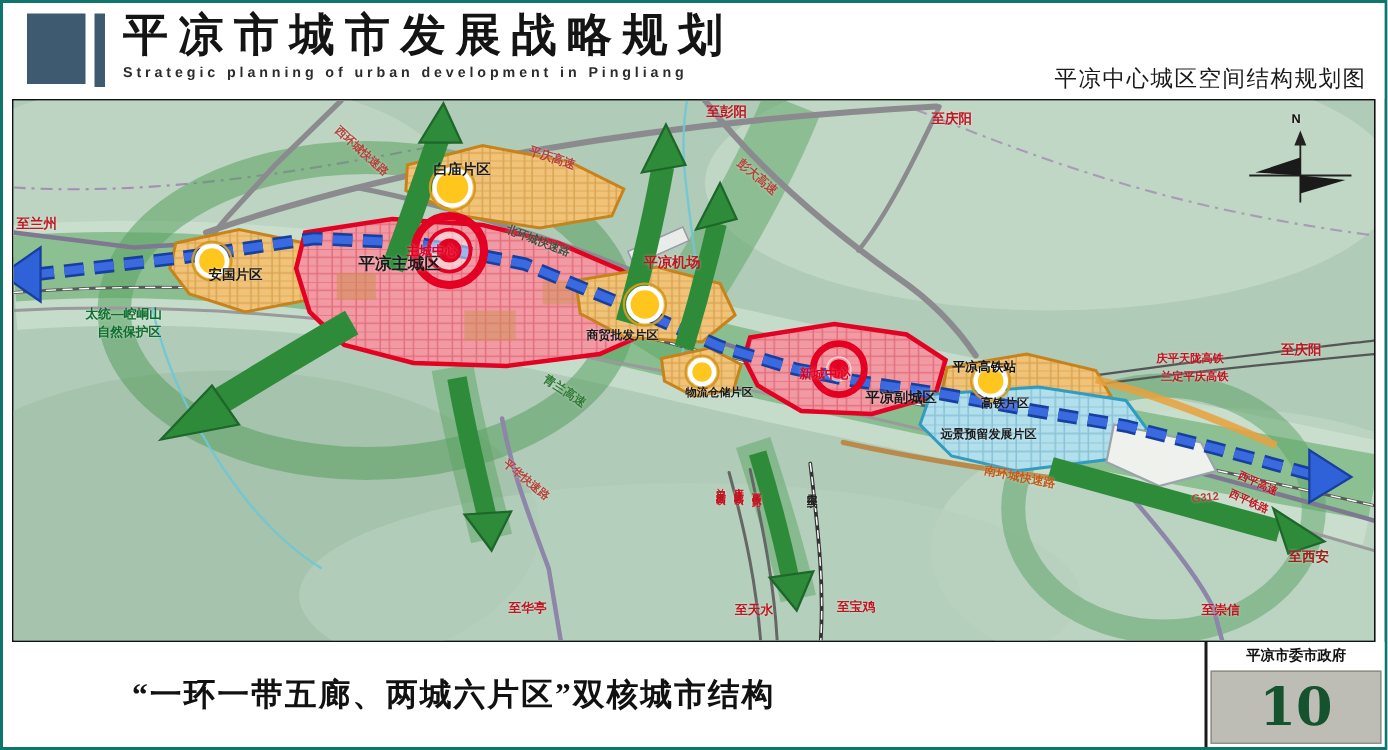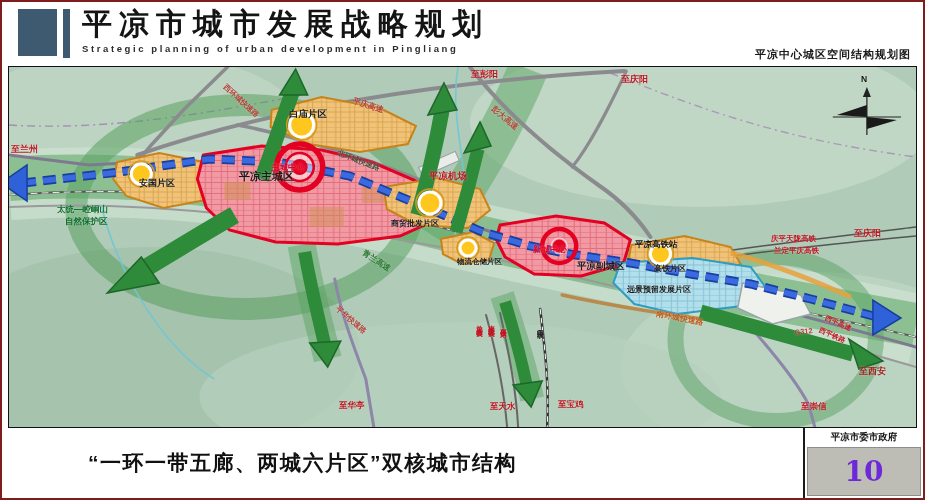--- a/index.html
+++ b/index.html
@@ -1,52 +1,52 @@
 <!DOCTYPE html>
 <html><head>
 <meta charset="utf-8">
 <style>
   html,body{margin:0;padding:0;background:#e8e8e8;}
   *{box-sizing:border-box;}
   .page{
     width:925px;height:500px;background:#fff;position:relative;
-    border:2px solid #7f1d1d;font-family:"Liberation Sans",sans-serif;overflow:hidden;
+    border:2px solid #0f766e;font-family:"Liberation Sans",sans-serif;overflow:hidden;
   }
   
   .header{height:64px;position:relative;background:#fff;}
   .logo-sq{position:absolute;left:16px;top:7px;width:39px;height:47px;background:#3e5a70;}
   .logo-bar{position:absolute;left:61px;top:7px;width:7px;height:49px;background:#3e5a70;}
   .titles{position:absolute;left:80px;top:4px;}
   .h-title{font-size:30px;font-weight:900;letter-spacing:7px;color:#141414;line-height:1.2;}
   .h-sub{font-size:9.5px;font-weight:bold;letter-spacing:2.6px;color:#2c2c2c;margin-top:1px;}
-  .h-caption{position:absolute;right:12px;bottom:4px;font-size:11px;font-weight:bold;color:#1a1a1a;letter-spacing:1px;}
+  .h-caption{position:absolute;right:12px;bottom:4px;font-size:15px;font-weight:normal;color:#1a1a1a;letter-spacing:1px;}
   
   .map-wrap{
     position:relative;margin:0 6px;height:362px;border:1.5px solid #111;
     overflow:hidden;background:#b0cbb7;
   }
   .map-wrap svg{position:absolute;left:0;top:0;width:100%;height:100%;}
   .ml{
     position:absolute;font-weight:bold;line-height:1;white-space:nowrap;
     transform-origin:0 0;text-shadow:0 0 2px rgba(255,255,255,.45);
   }
   .ml.v{writing-mode:vertical-rl;letter-spacing:1px;}
   
   .footer{height:70px;position:relative;display:flex;align-items:center;background:#fff;}
-  .f-caption{margin-left:86px;font-size:21px;font-weight:bold;color:#111;letter-spacing:1.5px;}
+  .f-caption{margin-left:86px;font-size:21px;font-weight:bold;color:#111;letter-spacing:1.5px;font-family:Liberation Serif, serif;}
   .agency-box{
     margin-left:auto;width:120px;height:100%;border-left:2px solid #1a1a1a;
     display:flex;flex-direction:column;background:#fff;
   }
   .agency-label{font-family:"DejaVu Serif",serif;font-size:9.5px;font-weight:bold;text-align:center;padding:3px 0 2px;color:#111;}
   .page-no-box{
     flex:1;margin:1px 2px 2px;background:#bdbdb5;border:1px solid #8f8f88;
     display:flex;align-items:center;justify-content:center;
   }
-  .page-no{font-family:"DejaVu Serif",serif;font-size:28px;font-weight:bold;color:#6d28d9;}
+  .page-no{font-family:"DejaVu Serif",serif;font-size:35px;font-weight:bold;color:#14532d;}
 </style>
 </head>
 <body>
 
 <div class="page">
 
   <div class="header">
     <div class="logo-sq"></div>
     <div class="logo-bar"></div>
     <div class="titles">

